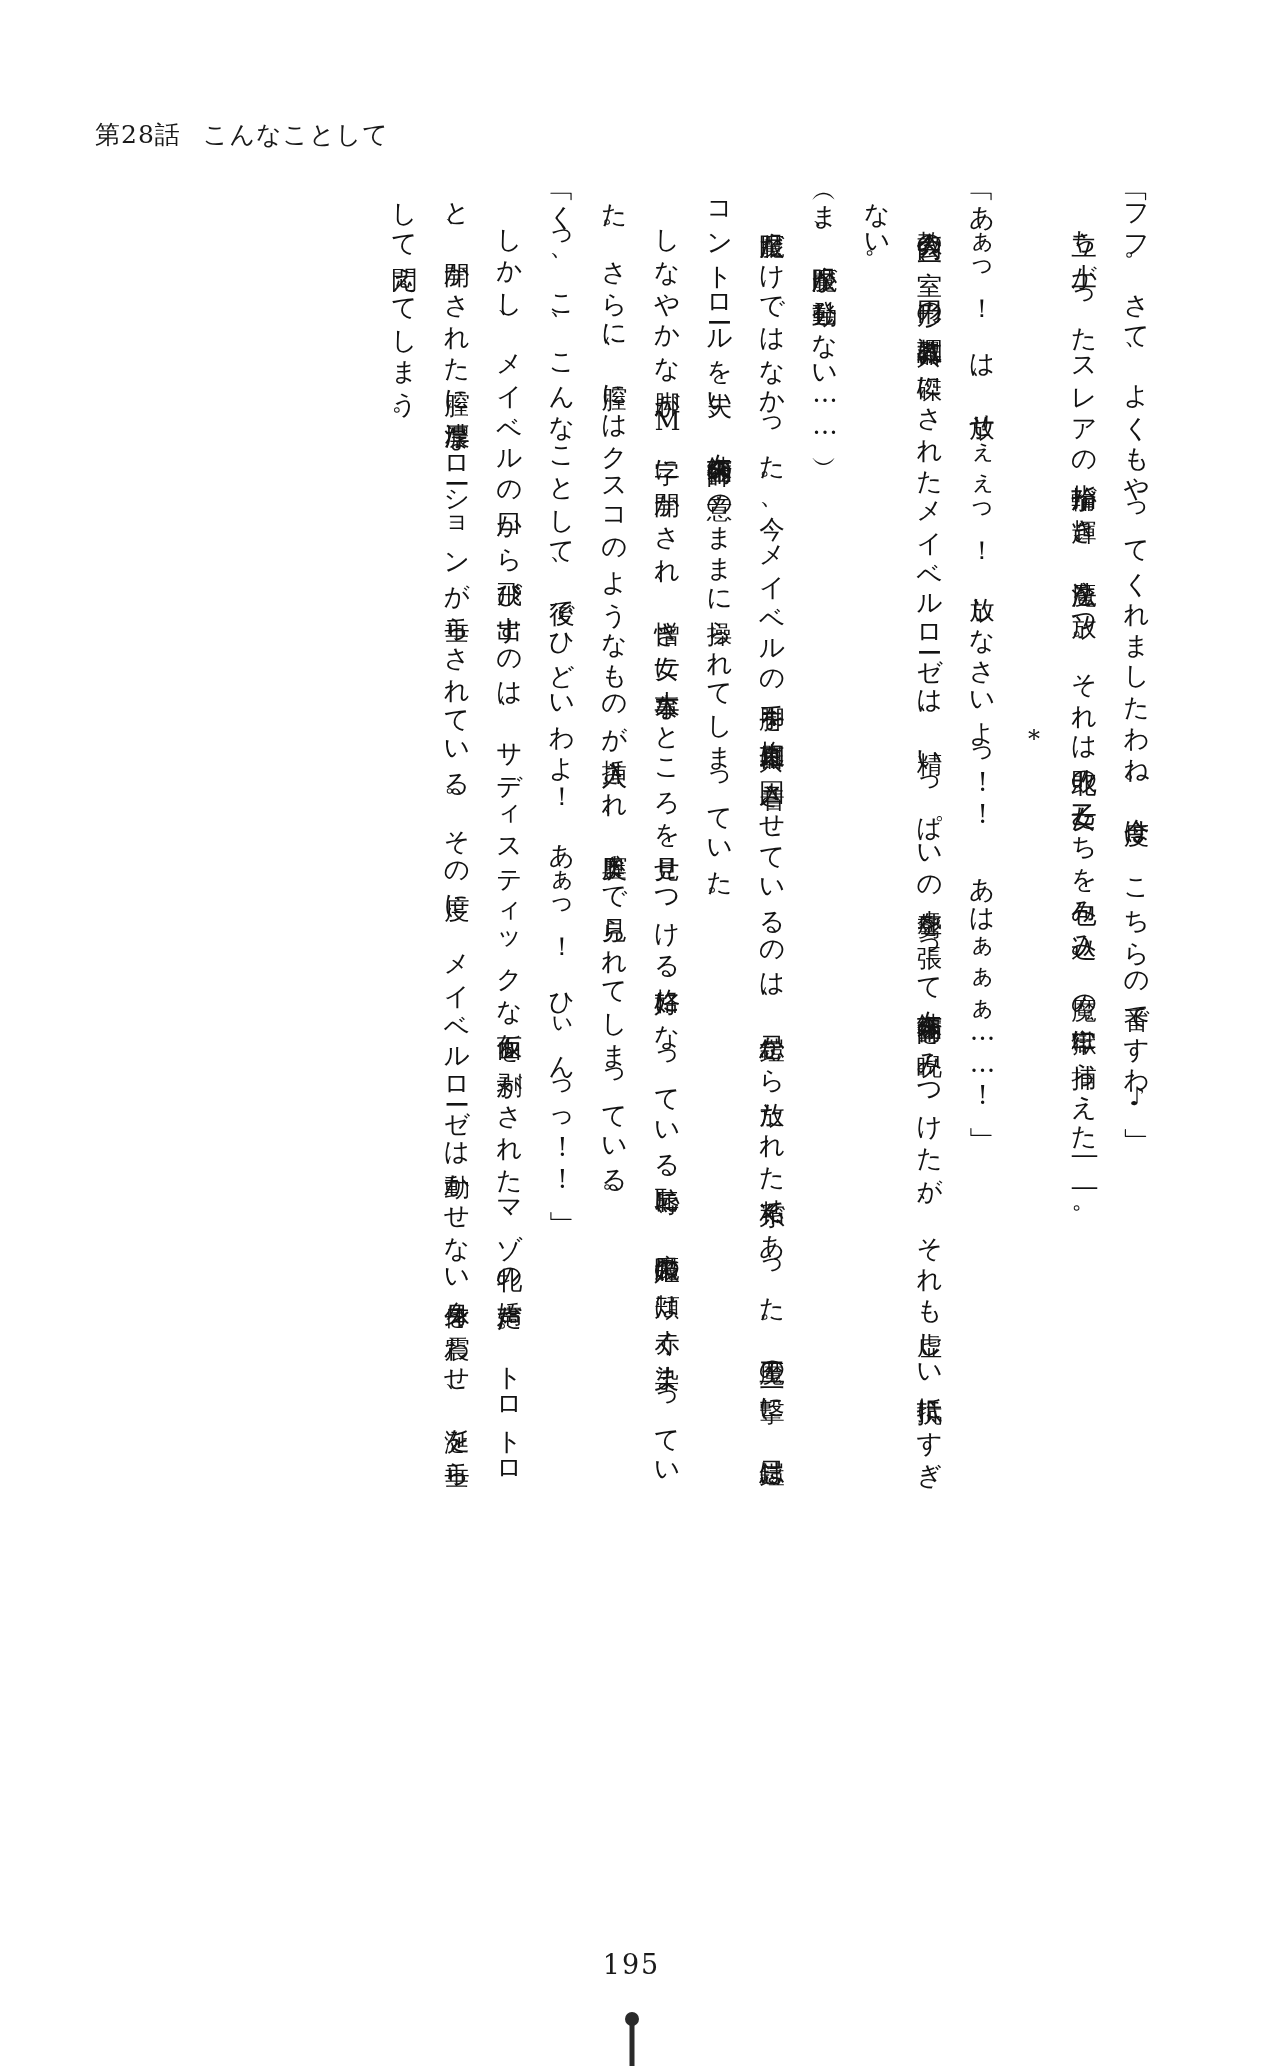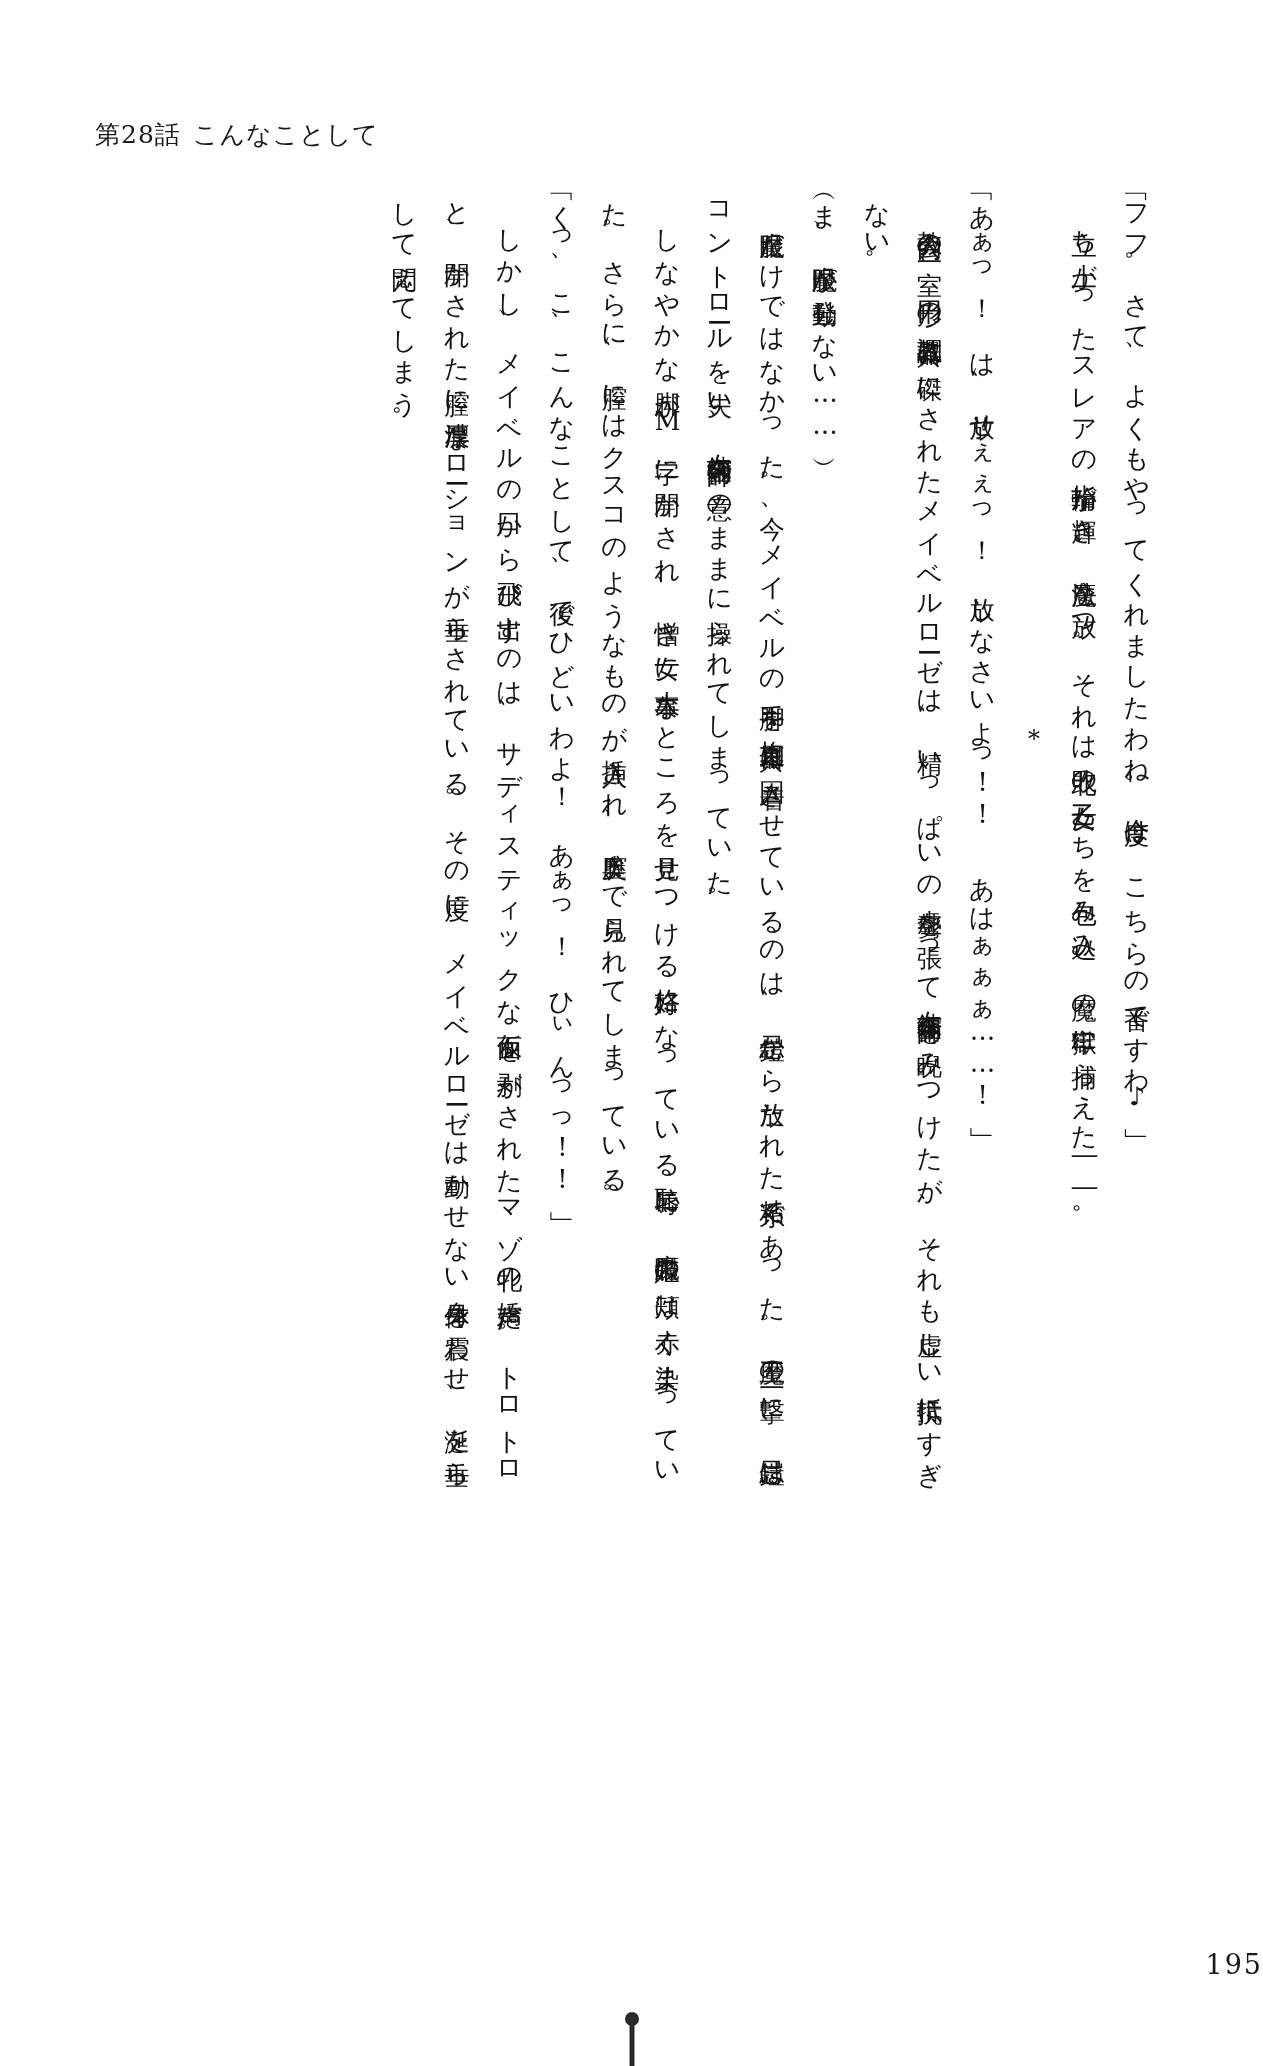--- a/index.html
+++ b/index.html
@@ -26,21 +26,21 @@
   
   .running-head {
     position: absolute;
     top: 118px;
     left: 95px;
     font-size: 25px;
     letter-spacing: 1px;
     white-space: nowrap;
     color: #1a1a1a;
   }
-  .running-head .chapno { margin-right: 12px; }
+  .running-head .chapno { margin-right: 22px; }
 
   
   .body-text {
     position: absolute;
     top: 185px;
     right: 100px;
     height: 1290px;
     width: 740px;
     writing-mode: vertical-rl;
     text-orientation: upright;
@@ -71,21 +71,21 @@
     font-size: 24px;
     letter-spacing: 0;
   }
 
   
   .folio {
     position: absolute;
     bottom: 86px;
     left: 0;
     width: 1263px;
-    text-align: right;
+    text-align: center;
     font-size: 27px;
     letter-spacing: 2px;
     color: #1a1a1a;
   }
   .spine-mark {
     position: absolute;
     bottom: 0px;
     left: 50%;
     transform: translateX(-50%);
     width: 5px;

